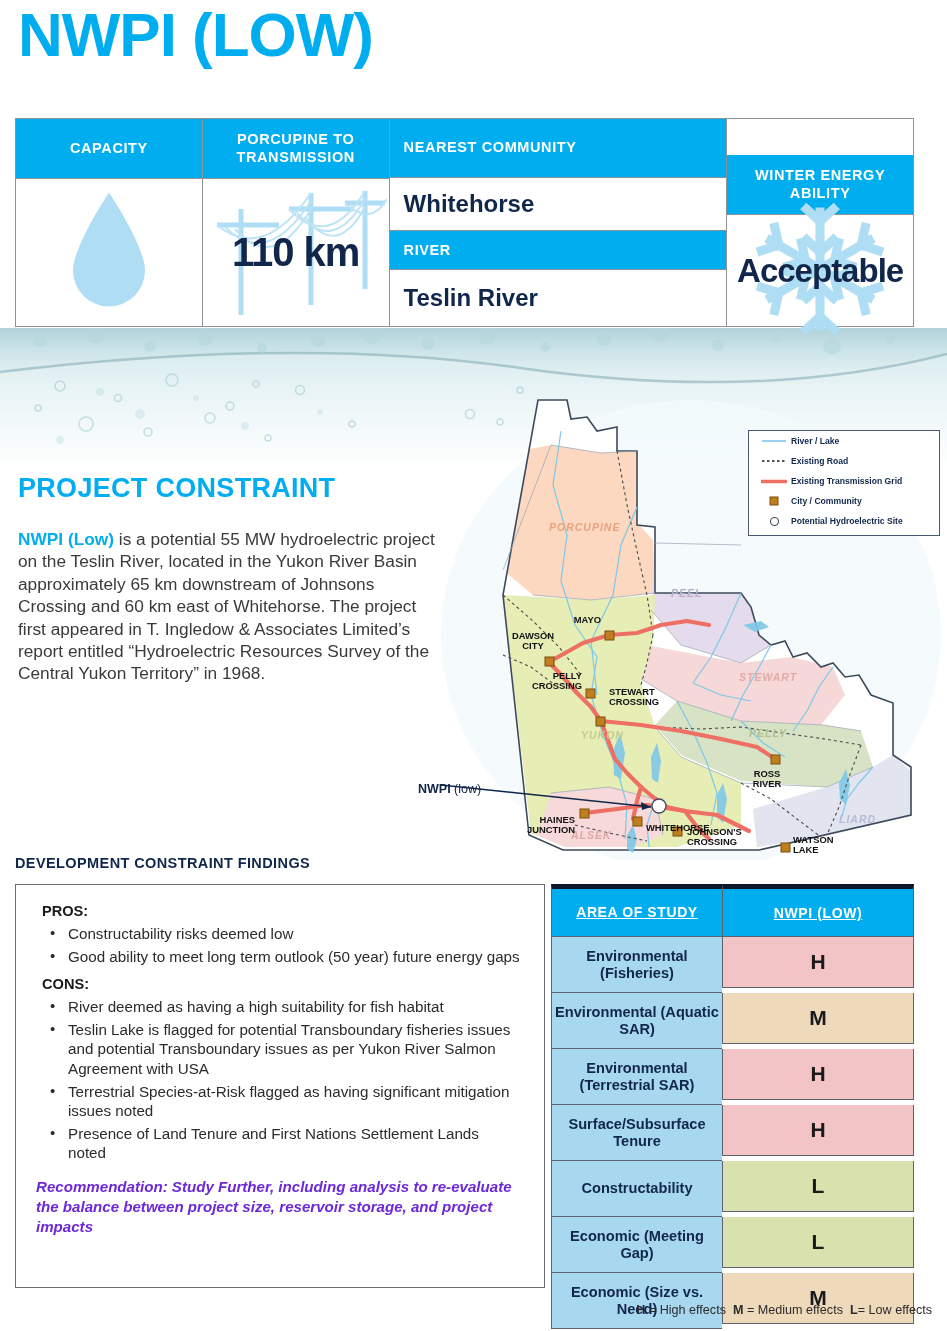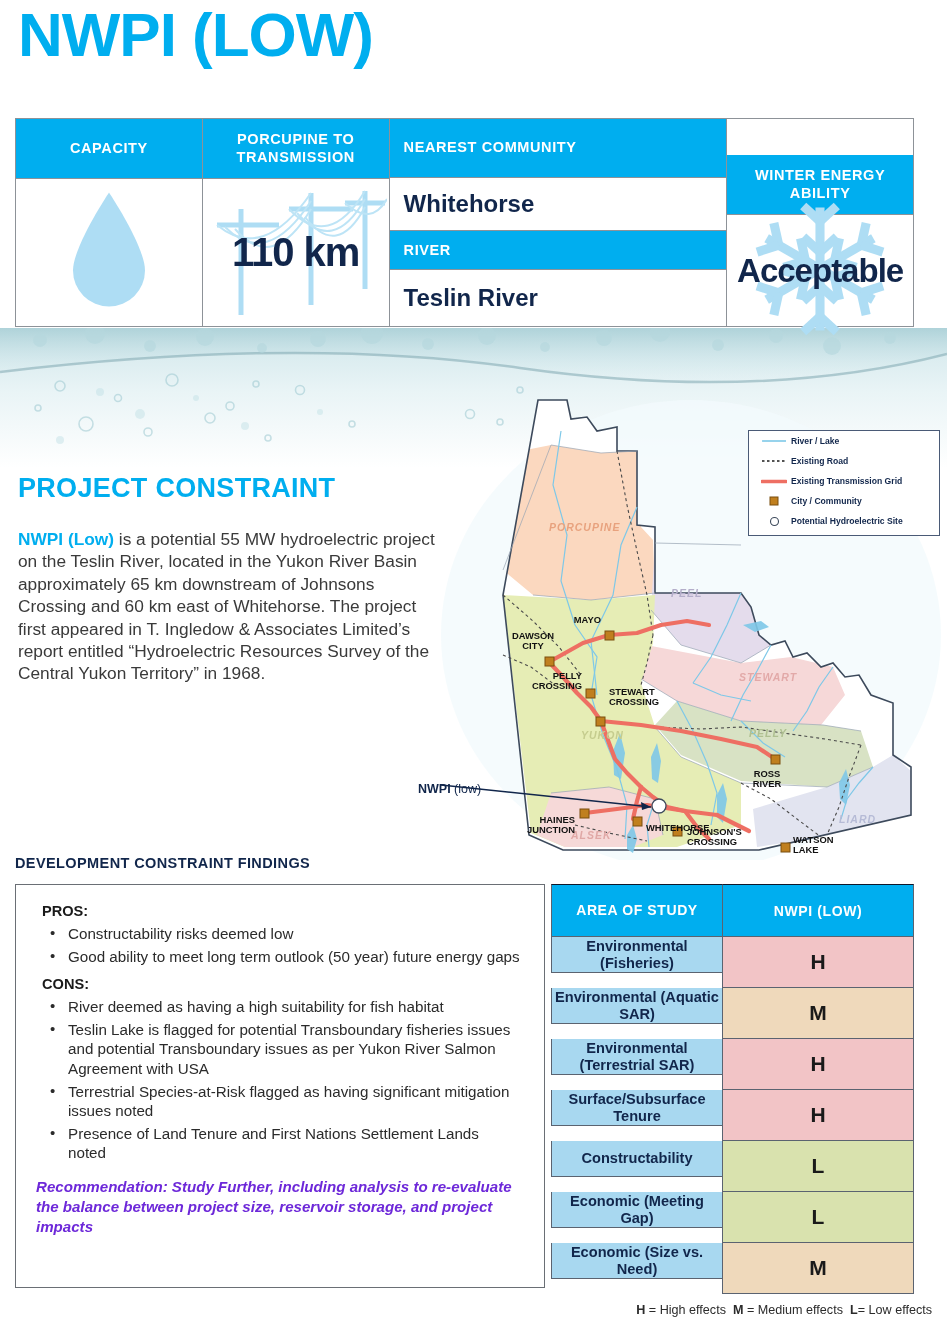--- a/index.html
+++ b/index.html
@@ -128,23 +128,24 @@
   }
   .rt-row { display:flex; }
   .rt-c1 { width:171px; border:1px solid #5b6370; border-top:none; border-right:none;
            display:flex; align-items:center; justify-content:center; text-align:center;
            font-weight:bold; font-size:14.6px; color:#11264B; line-height:17px; padding:4px 3px; }
   .rt-c2 { width:192px; border:1px solid #5b6370; border-top:none;
            display:flex; align-items:center; justify-content:center;
            font-weight:bold; font-size:21px; color:#1a1a1a; }
   .rt-head .rt-c1, .rt-head .rt-c2 {
     background:#00AEEF; color:#fff; height:53px; font-size:14px; letter-spacing:.6px;
-    border-top:1px solid #0f172a;
-  }
-  .rt-body .rt-c1 { background:#A8D8F0; height:36px; }
+    border-top:5px solid #0f172a;
+    text-decoration:underline;
+  }
+  .rt-body .rt-c1 { background:#A8D8F0; height:56px; }
   .rt-body .rt-c2 { height:51px; }
 
   .fnote {
     position:absolute; right:15px; top:1303px;
     font-size:12.6px; color:#2b2b2b; white-space:nowrap;
   }
   .fnote b { font-weight:bold; }
 </style>
 </head>
 <body>

